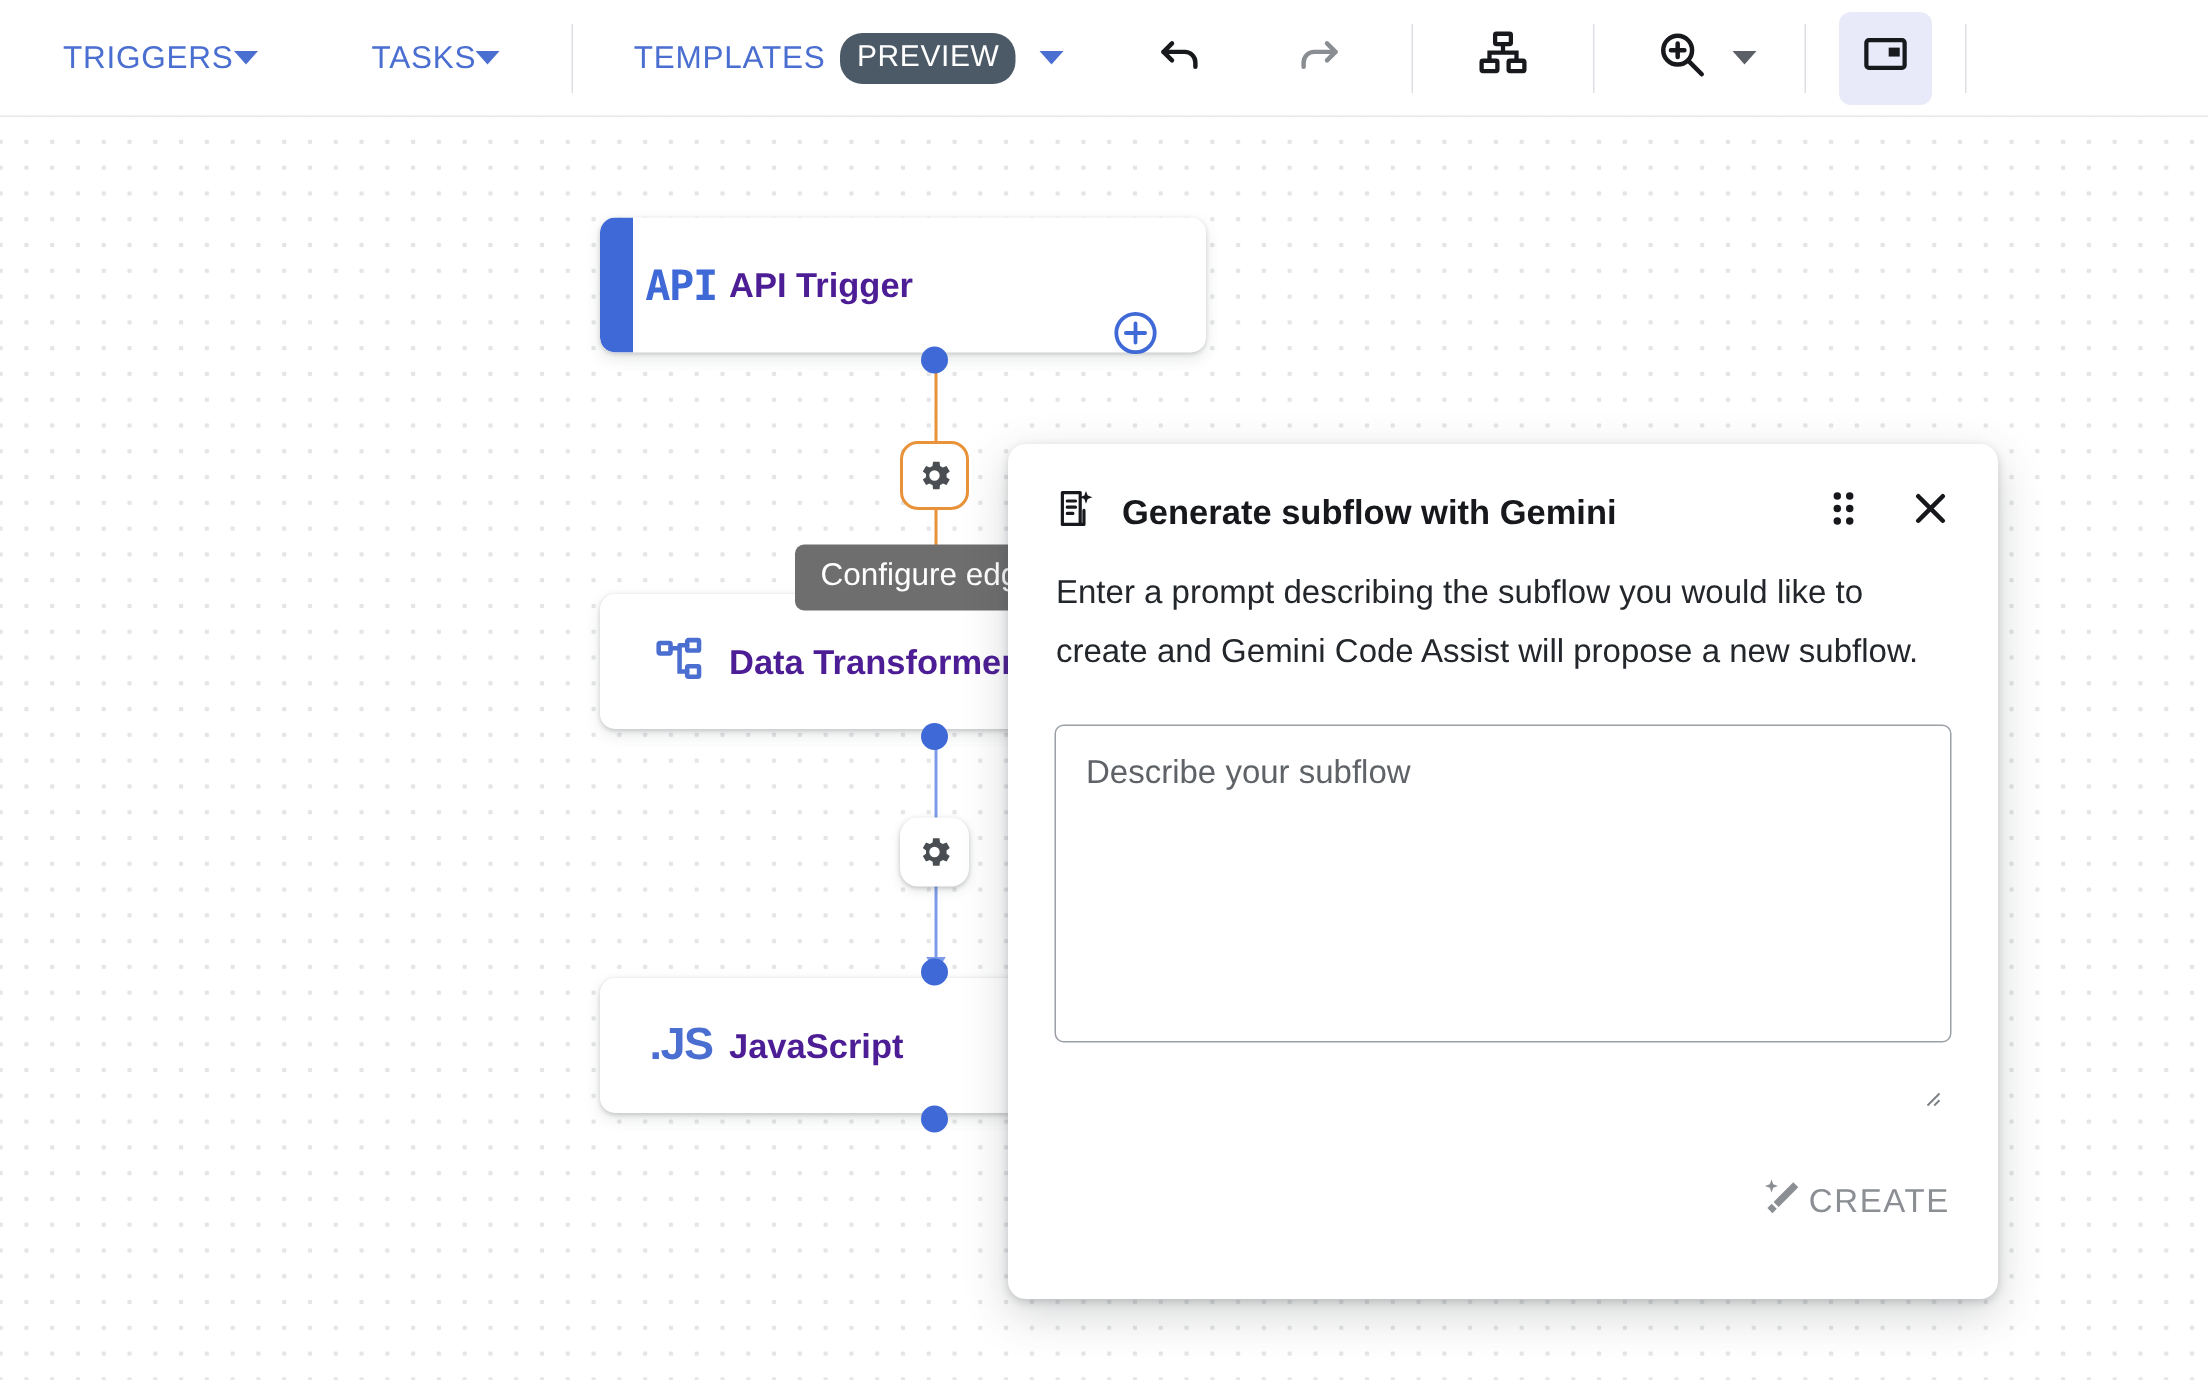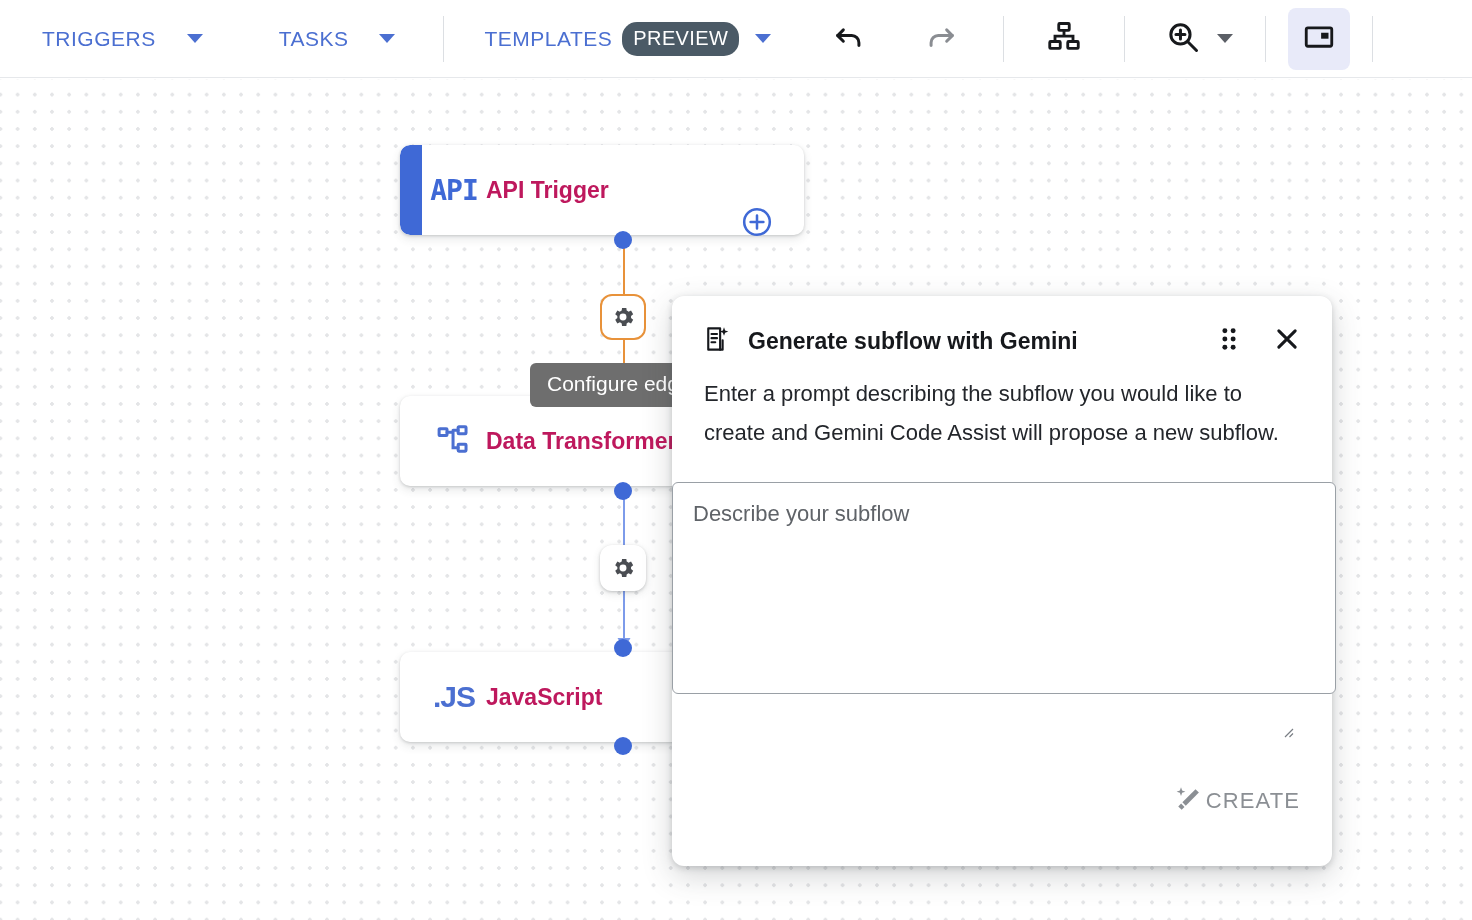--- a/index.html
+++ b/index.html
@@ -12,21 +12,21 @@
     position:relative;
   }
 
   
   #toolbar{
     position:absolute; top:0; left:0; width:1472px; height:78px;
     background:#ffffff; border-bottom:1px solid #e6e8eb;
     display:flex; align-items:center; z-index:40;
   }
   .tb-menu{
-    display:flex; align-items:center; gap:31px;
+    display:flex; align-items:center; gap:0;
     color:#4b6fd1; font-size:21px; font-weight:500; letter-spacing:.5px;
     cursor:pointer; height:100%; padding:0 4px;
   }
   .tb-menu.first{ margin-left:38px; }
   .tb-menu.second{ margin-left:68px; }
   .tb-menu.third{ margin-left:36px; gap:10px; }
   .caret{
     width:0;height:0;border-left:8px solid transparent;border-right:8px solid transparent;
     border-top:9px solid #4b6fd1; display:inline-block;
   }
@@ -60,21 +60,21 @@
   }
   .node .accent{
     position:absolute; left:0; top:0; bottom:0; width:22px; background:#3f69d6;
     border-radius:10px 0 0 10px;
   }
   .node .nicon{
     width:64px; display:flex; align-items:center; justify-content:center;
     flex:0 0 auto;
   }
   .node .nlabel{
-    font-size:23px; font-weight:700; color:#be185d; white-space:nowrap;
+    font-size:23px; font-weight:700; color:#4c1d95; white-space:nowrap;
   }
   .api-glyph{
     font-family:"DejaVu Sans Mono","Liberation Mono",monospace;
     font-size:28px; font-weight:700; color:#3f69d6; letter-spacing:-1px;
   }
   .js-glyph{
     font-size:30px; font-weight:700; color:#4b6fd1; letter-spacing:-1px;
   }
 
   .port{
@@ -115,21 +115,21 @@
   #gem-title{
     font-size:23px; font-weight:700; color:#16181c; margin-left:16px; flex:1;
     white-space:nowrap;
   }
   .hdr-btn{ width:34px;height:34px;display:flex;align-items:center;justify-content:center;cursor:pointer; }
   #gem-body{
     font-size:22px; line-height:39px; color:#23262b;
     padding:16px 34px 0 32px;
   }
   #gem-textarea{
-    display:block; margin:30px auto 0; width:664px; height:212px;
+    display:block; margin:30px auto 0; width:598px; height:212px;
     border:1px solid #9aa0a6; border-radius:6px;
     font-family:"Liberation Sans", sans-serif; font-size:22px; color:#23262b;
     padding:18px 20px; resize:none; background:#fff; outline:none;
   }
   #gem-textarea::placeholder{ color:#5f6368; }
   #gem-resize{
     position:absolute; right:38px; bottom:128px; width:14px; height:14px;
     pointer-events:none;
   }
   #gem-footer{

